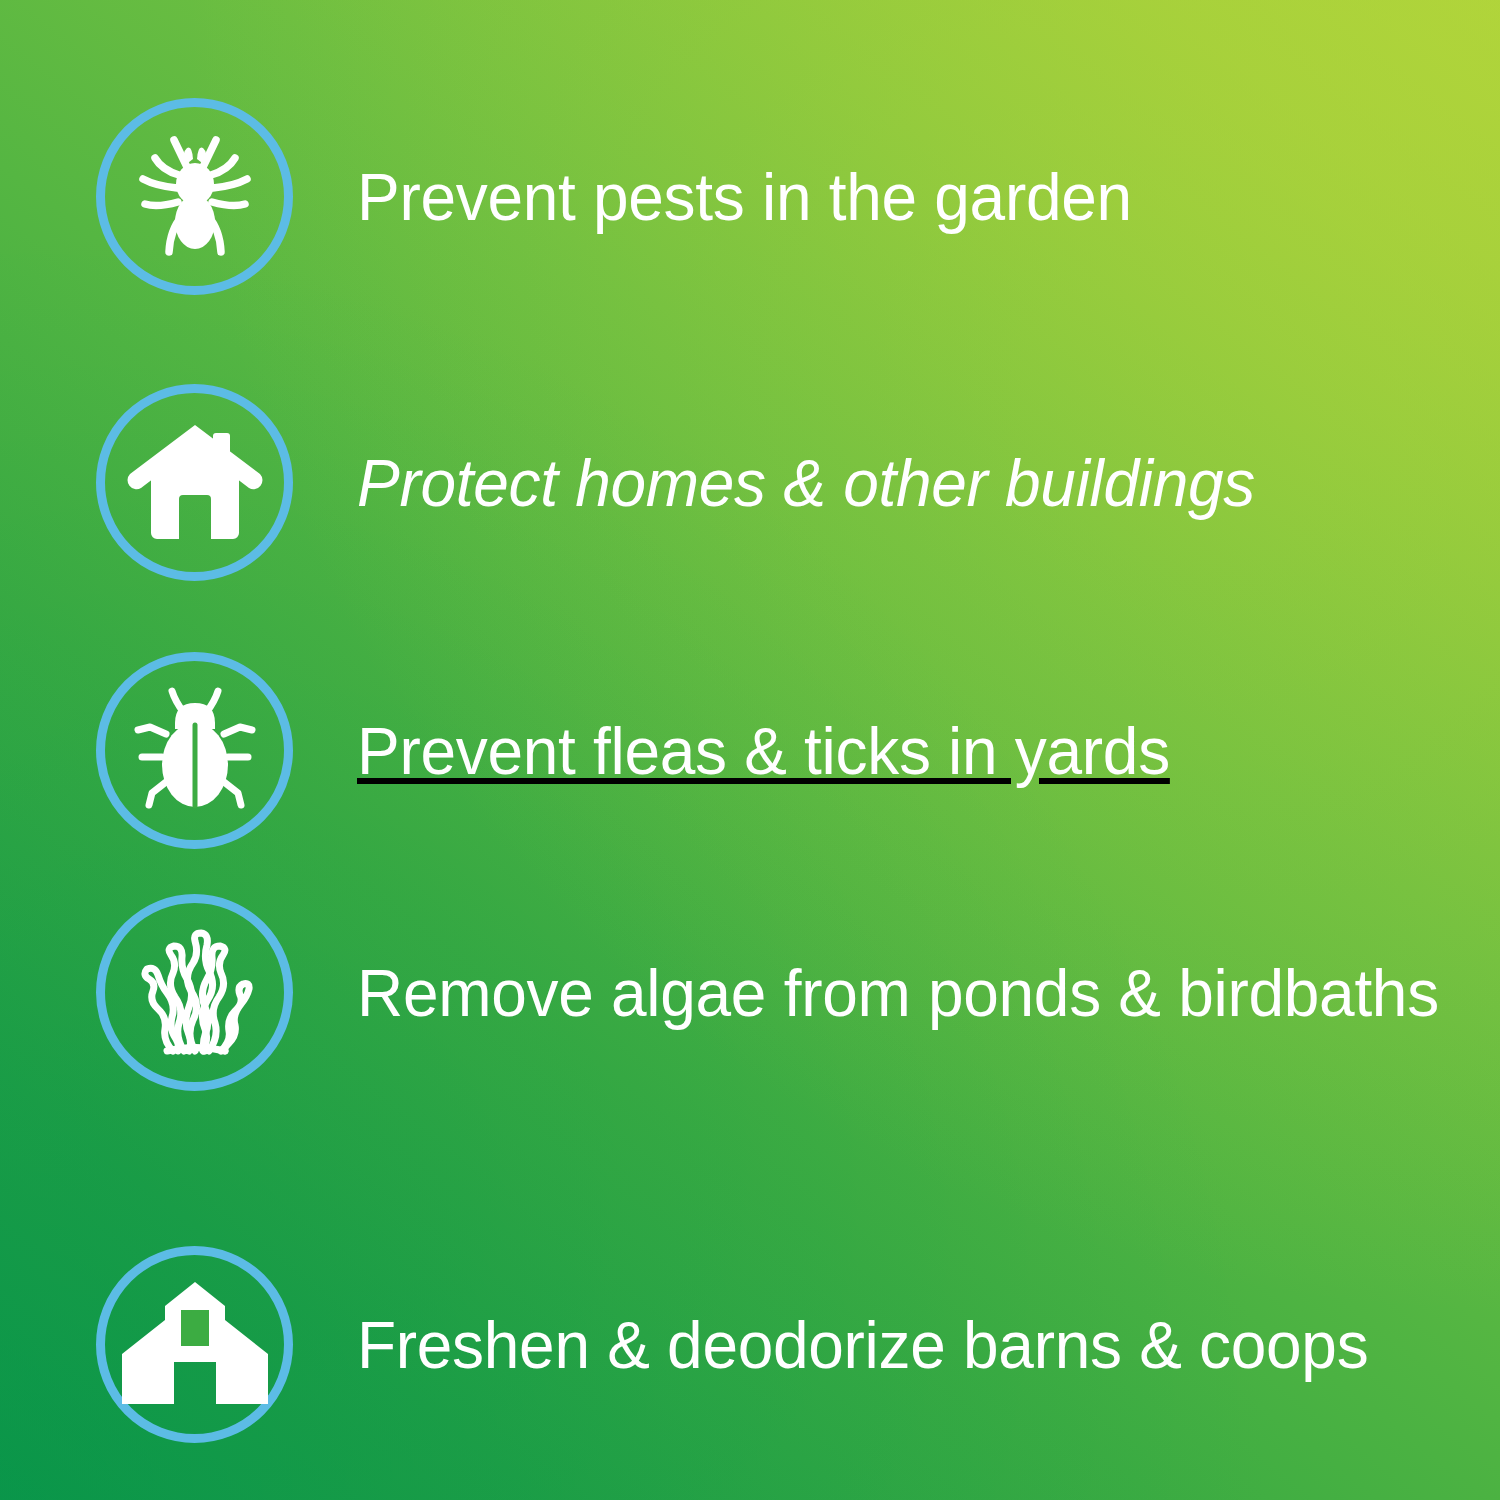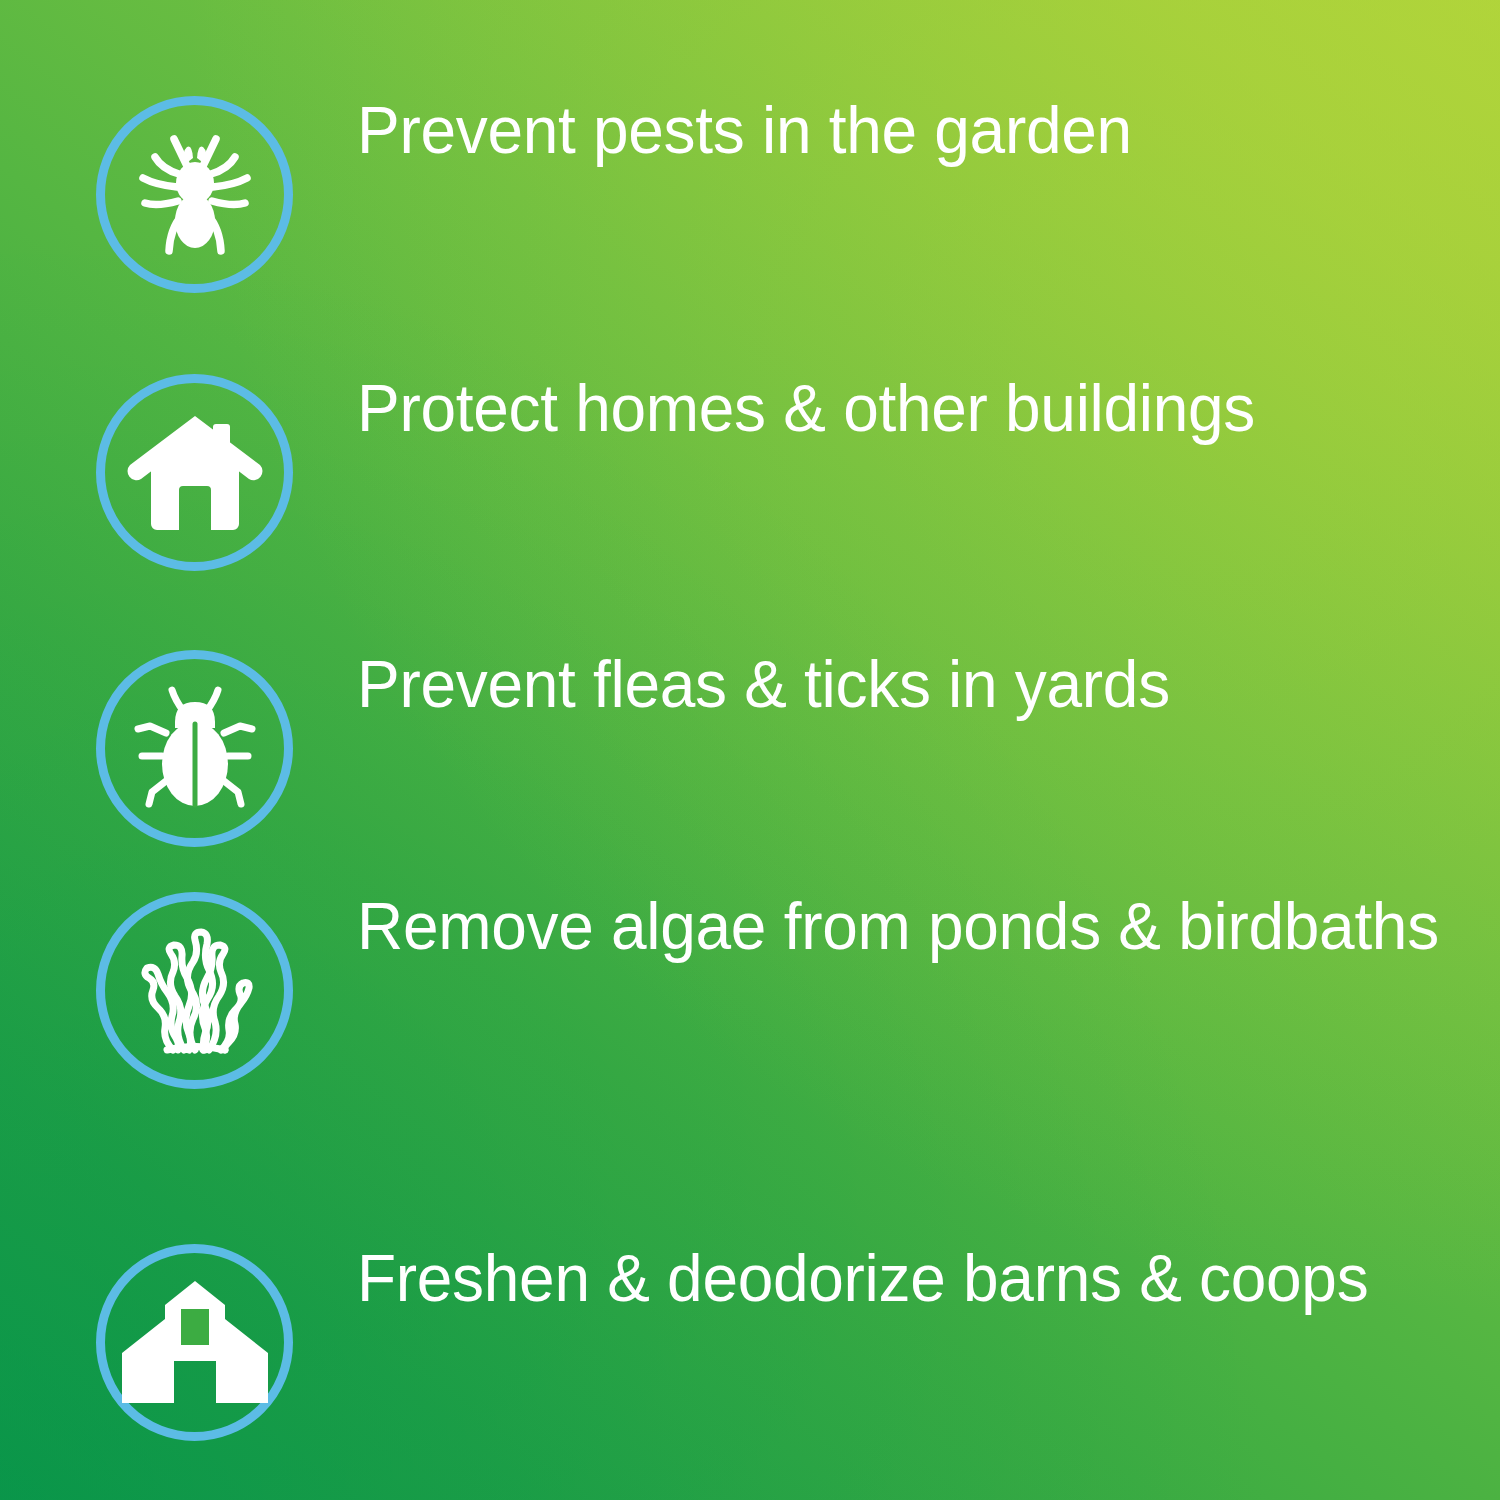--- a/index.html
+++ b/index.html
@@ -47,25 +47,26 @@
     z-index: 2;
     padding: 0;
     margin: 0;
     list-style: none;
   }
 
   .feature-row {
     position: absolute;
     left: 96px;
     display: flex;
+    align-items: center;
     height: 200px;
   }
   .feature-row.r0 { top: 96px; }
-  .feature-row.r1 { top: 374px; }
-  .feature-row.r2 { top: 650px; }
+  .feature-row.r1 { top: 382px; font-style: italic; }
+  .feature-row.r2 { top: 650px; text-decoration: underline; }
   .feature-row.r3 { top: 892px; }
   .feature-row.r4 { top: 1244px; }
 
   .icon-badge {
     position: relative;
     width: 197px;
     height: 197px;
     flex: 0 0 197px;
     border-radius: 50%;
     box-sizing: border-box;

